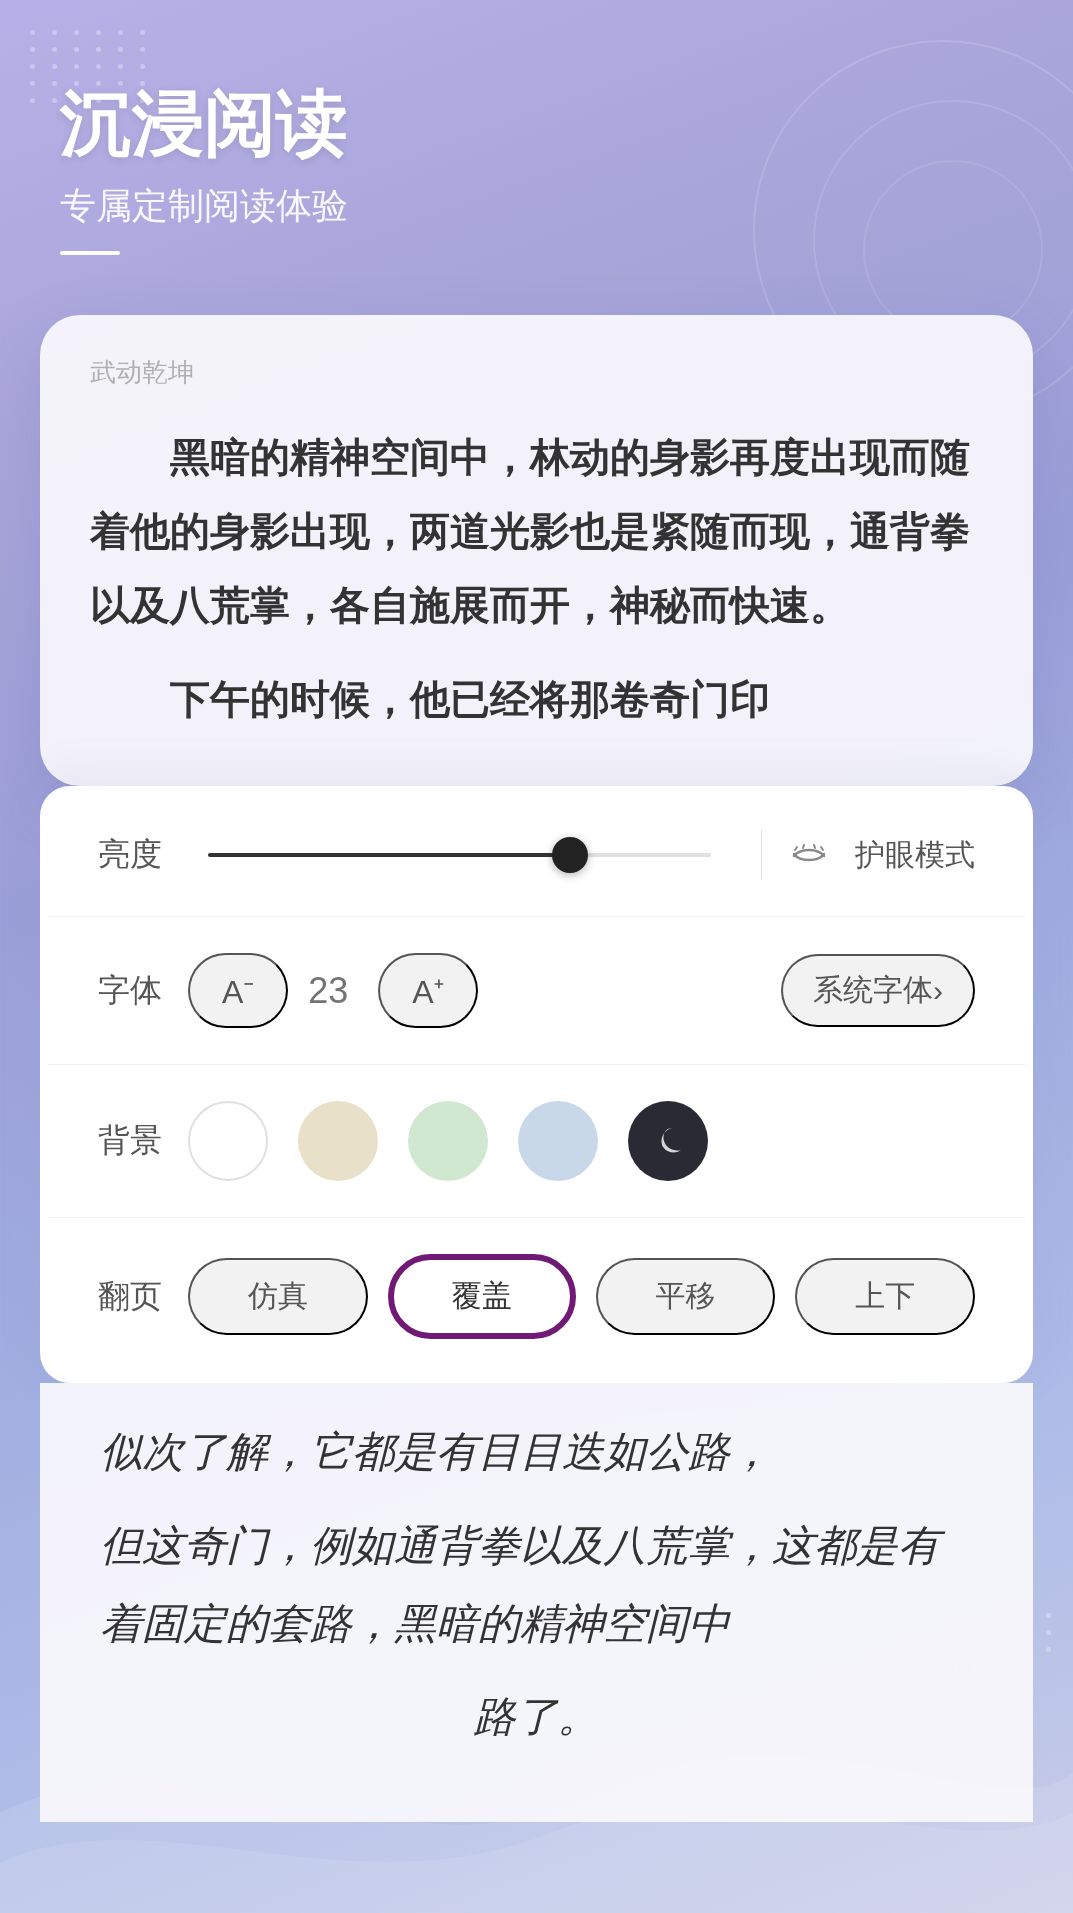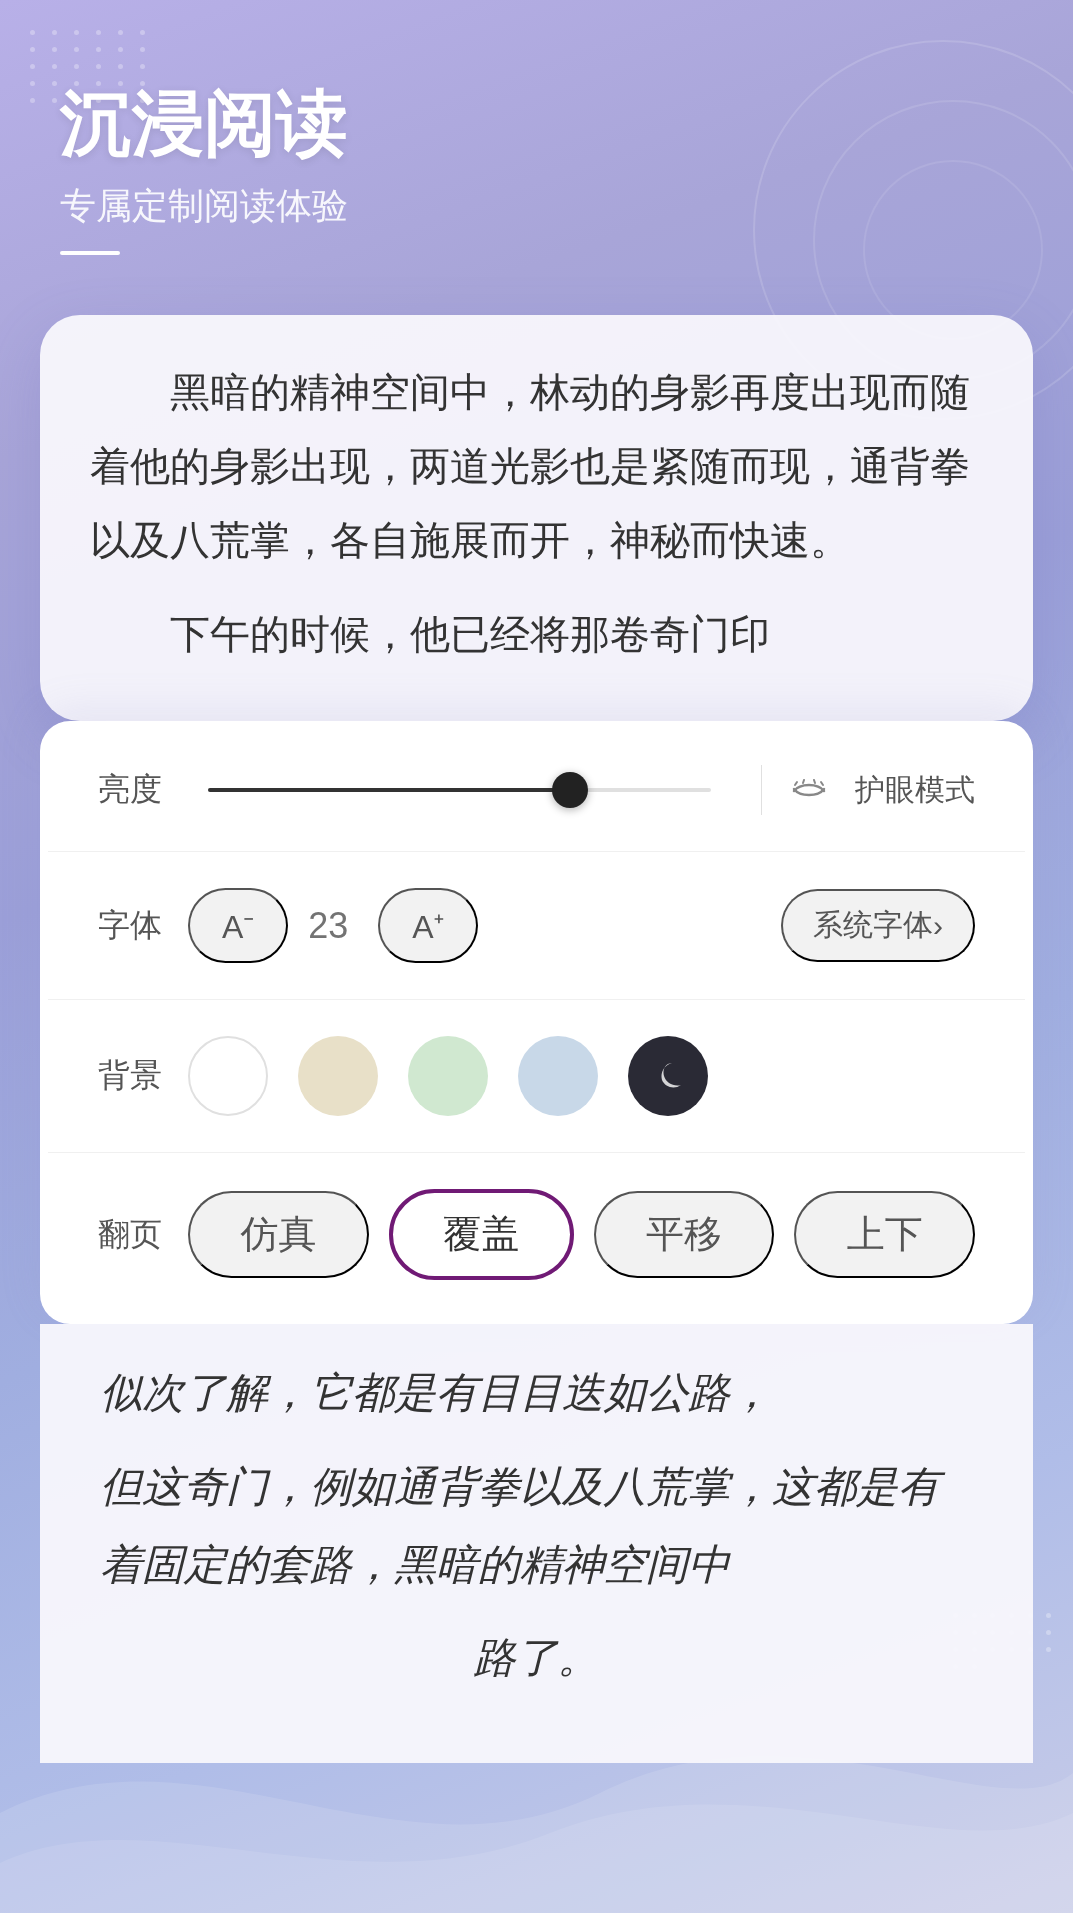--- a/index.html
+++ b/index.html
@@ -137,21 +137,21 @@
       font-size: 26px;
       color: #b0b0b0;
       margin-bottom: 30px;
       font-weight: 400;
     }
 
     .reading-text {
       font-size: 40px;
       line-height: 1.85;
       color: #333;
-      font-weight: 400;
+      font-weight: 700;
     }
 
     .reading-text p {
       margin-bottom: 20px;
       text-indent: 2em;
     }
 
     .reading-text p:last-child {
       margin-bottom: 0;
     }
@@ -340,30 +340,30 @@
       display: flex;
       align-items: center;
       gap: 20px;
       flex: 1;
     }
 
     .page-btn {
       background: #f2f2f2;
       border-radius: 50px;
       padding: 16px 36px;
-      font-size: 38px;
+      font-size: 30px;
       color: #555;
       cursor: pointer;
       flex: 1;
       text-align: center;
     }
 
     .page-btn.active {
       background: transparent;
-      border: 4px solid #701a75;
+      border: 6px solid #701a75;
       color: #333;
     }
 
     
     .bottom-reading {
       background: rgba(248, 247, 252, 0.95);
       padding: 30px 60px 50px 60px;
       margin: 0 -20px;
       font-style: italic;
     }
@@ -467,20 +467,21 @@
 
 <div class="content">
 
   <div class="title-section">
     <h1 class="main-title">沉浸阅读</h1>
     <p class="sub-title">专属定制阅读体验</p>
     <div class="title-divider"></div>
   </div>
 
   <div class="reading-card">
+    <div class="card-label">武动乾坤</div>
     <div class="reading-text">
       <p>黑暗的精神空间中，林动的身影再度出现而随着他的身影出现，两道光影也是紧随而现，通背拳以及八荒掌，各自施展而开，神秘而快速。</p>
       <p>下午的时候，他已经将那卷奇门印</p>
     </div>
   </div>
 
   <div class="settings-panel">
 
     <div class="settings-row">
       <span class="settings-label">亮度</span>

